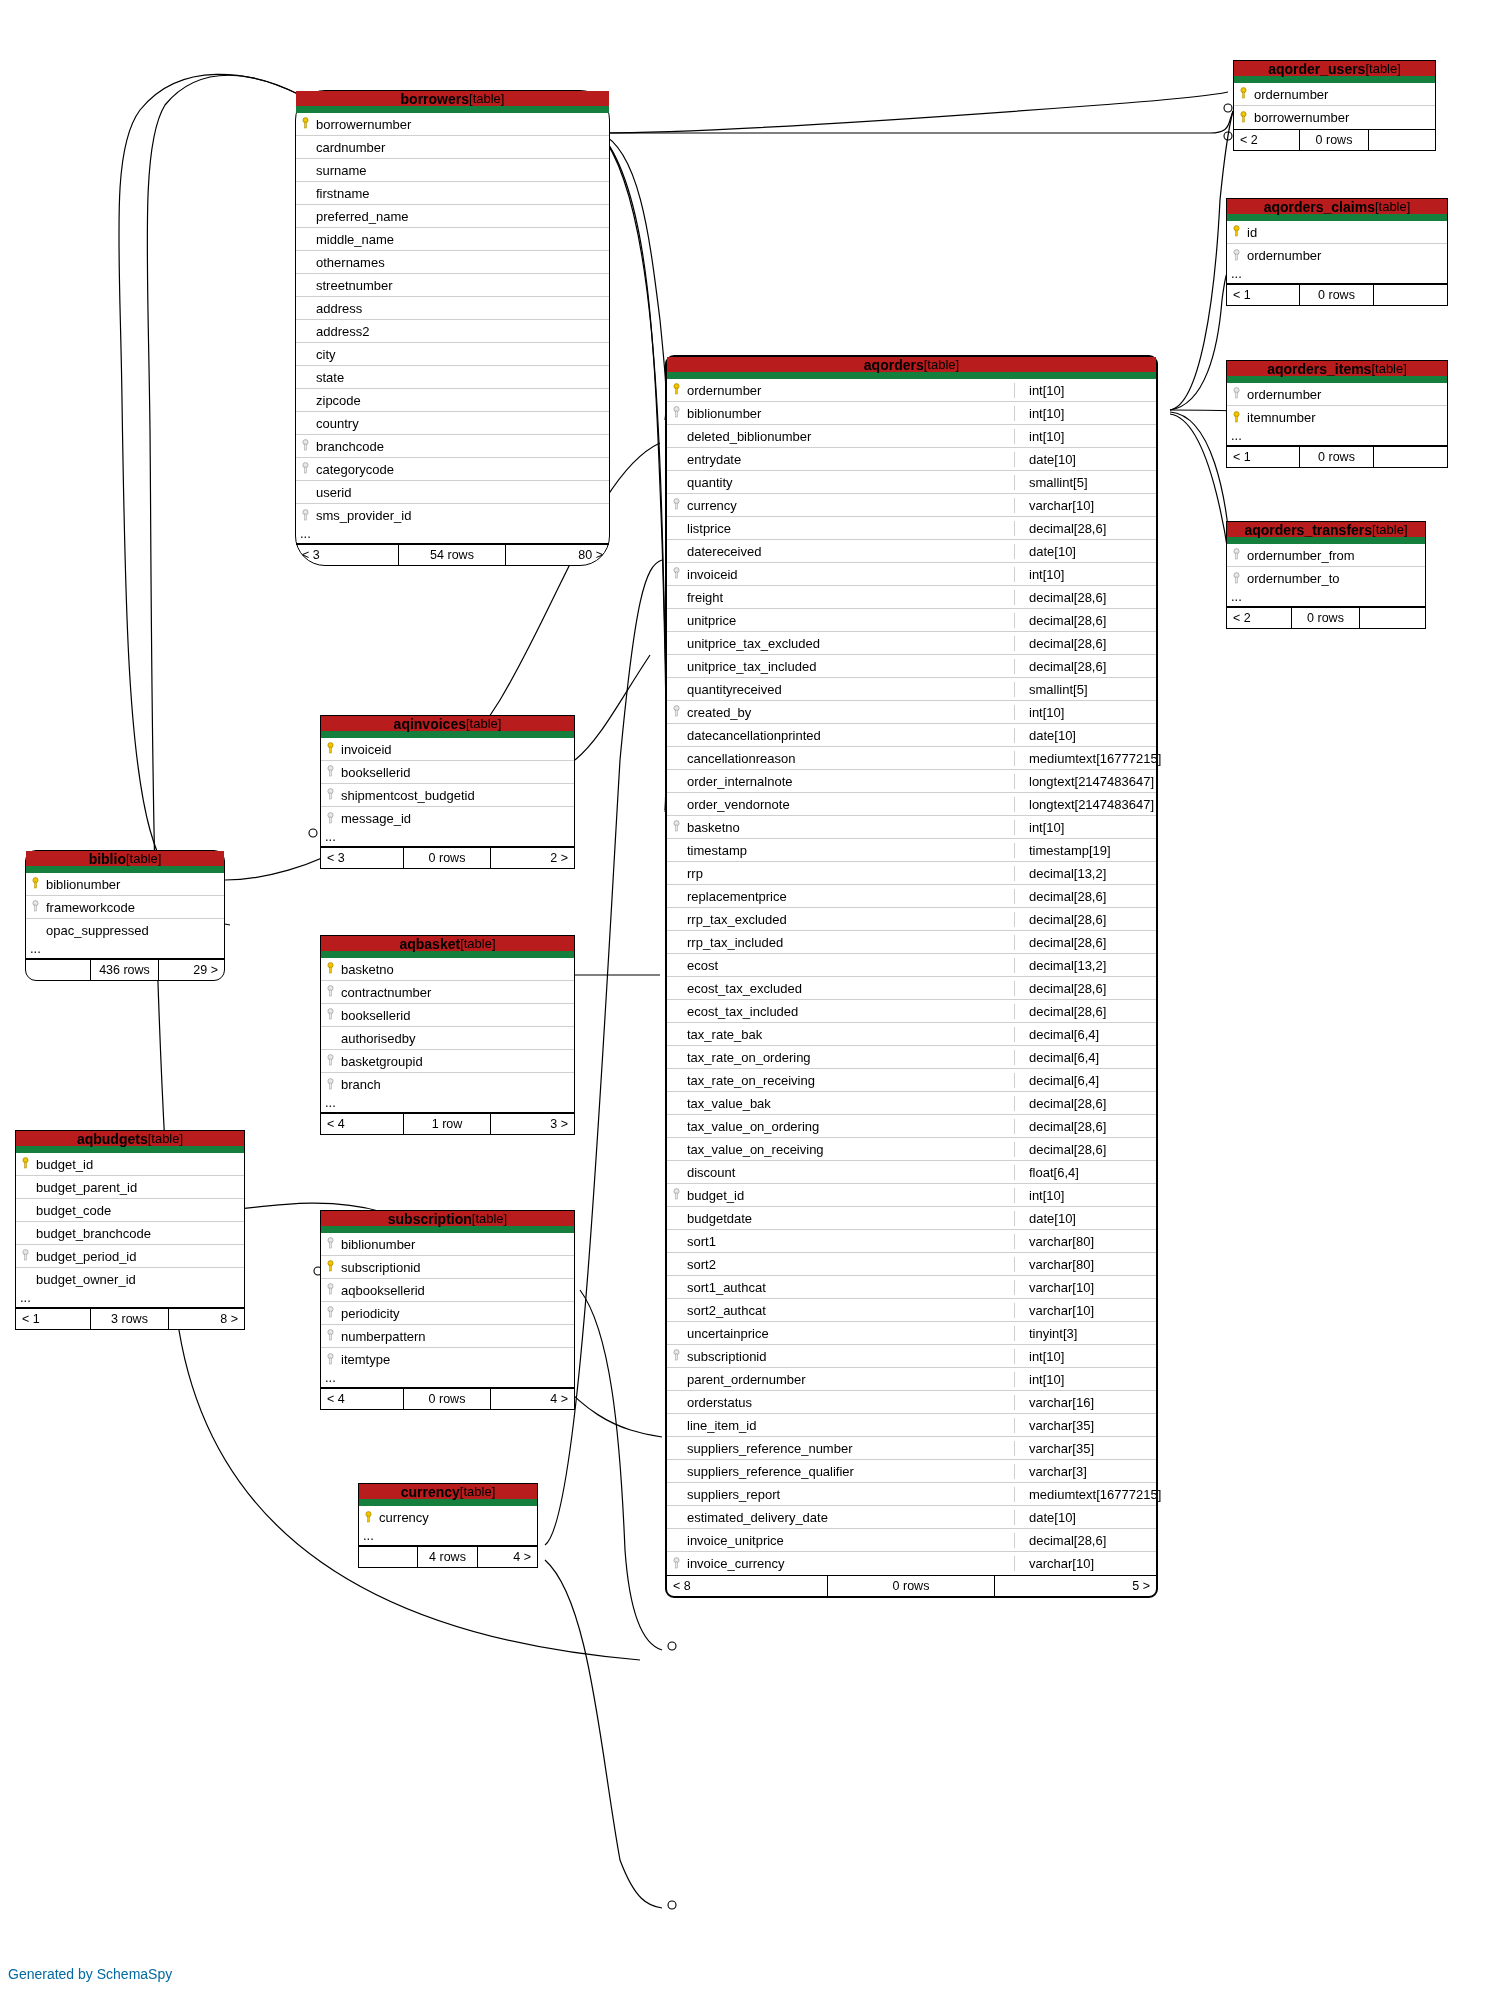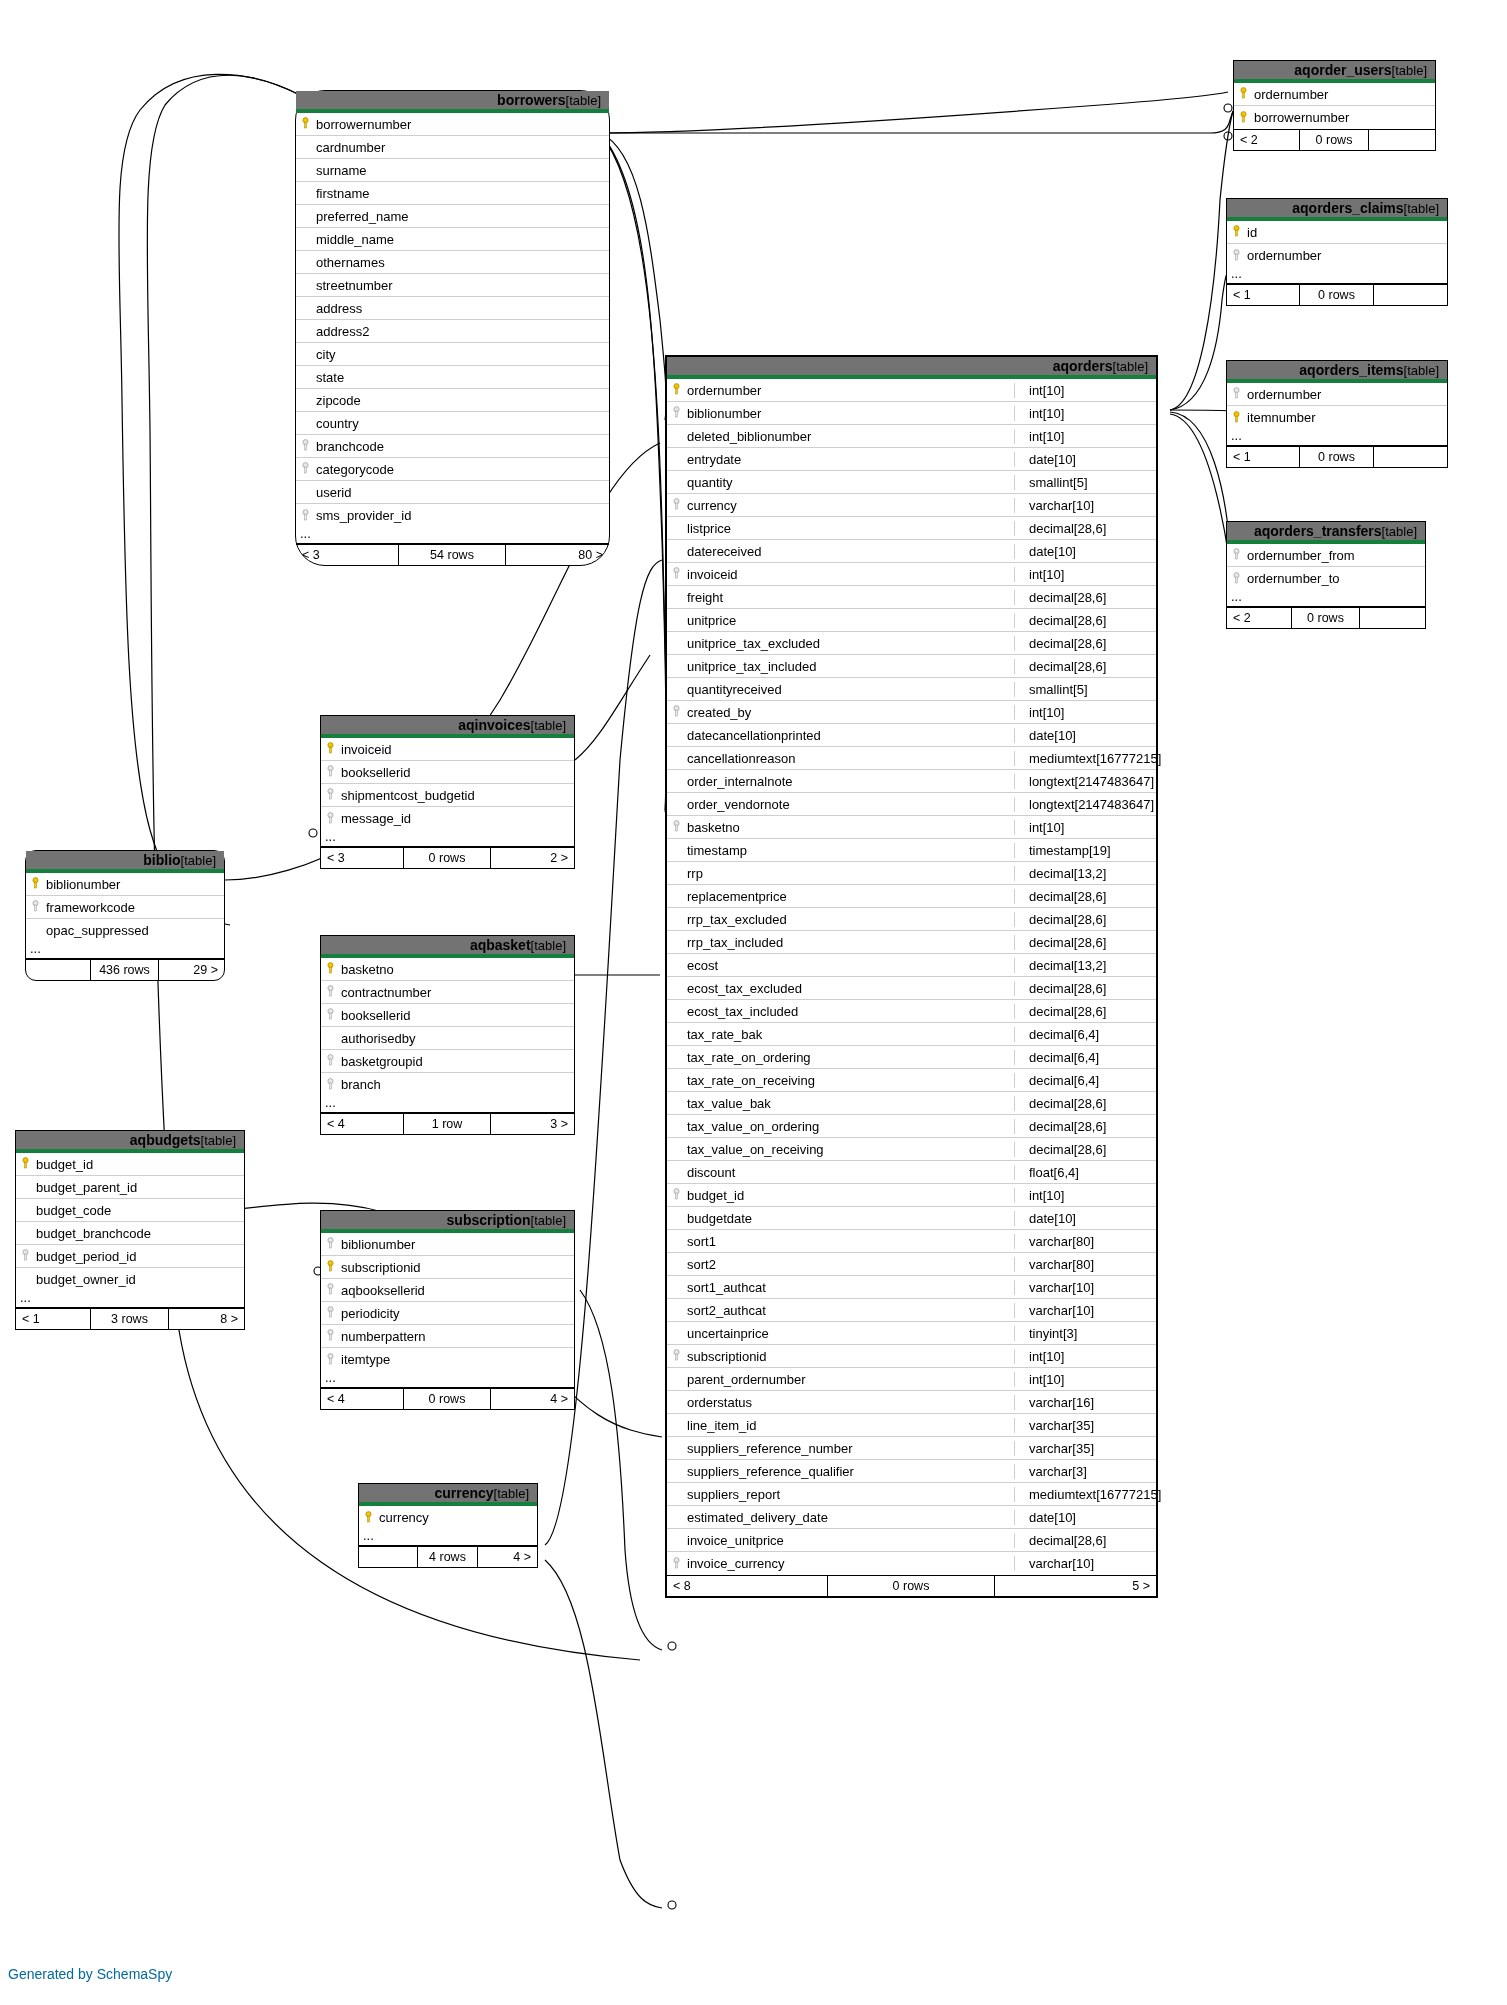--- a/index.html
+++ b/index.html
@@ -28,28 +28,28 @@
     pointer-events: none;
   }
   .table-box {
     position: absolute;
     border: 1px solid #000000;
     background: #ffffff;
     box-sizing: border-box;
     font-size: 13.5px;
     color: #000000;
   }
-  .table-box.thick { border-width: 2px; }
+  .table-box.thick { border-width: 2px; border-radius: 9px; }
   .tbl-header {
     display: flex;
-    justify-content: flex-end;
+    justify-content: center;
     align-items: center;
     padding: 4px 8px 4px 8px;
-    border-bottom: 4px solid #15803d;
-    background: #737373;
+    border-bottom: 7px solid #15803d;
+    background: #b91c1c;
     font-weight: bold;
     font-size: 14px;
     height: 22px;
     box-sizing: border-box;
   }
   .tbl-header .tag {
     font-weight: normal;
     font-size: 13px;
   }
   .row {

